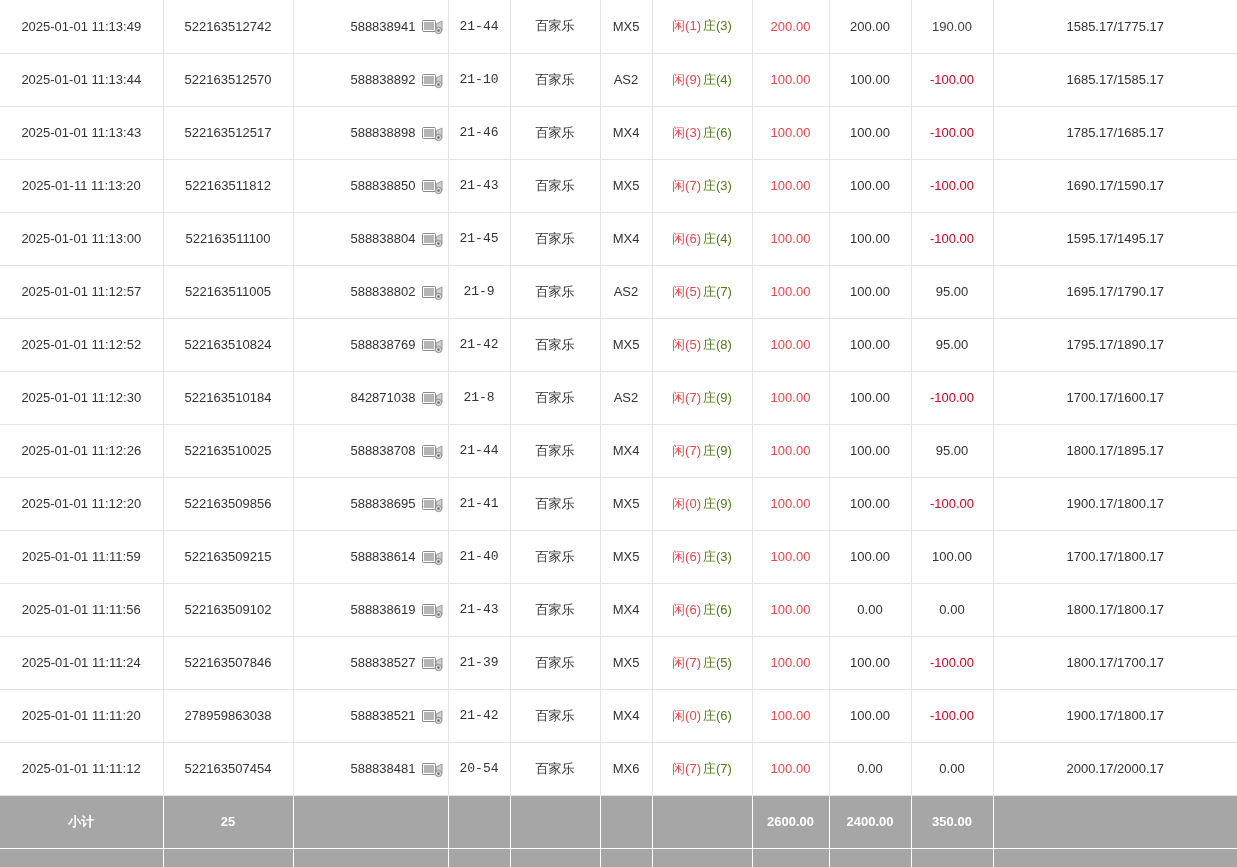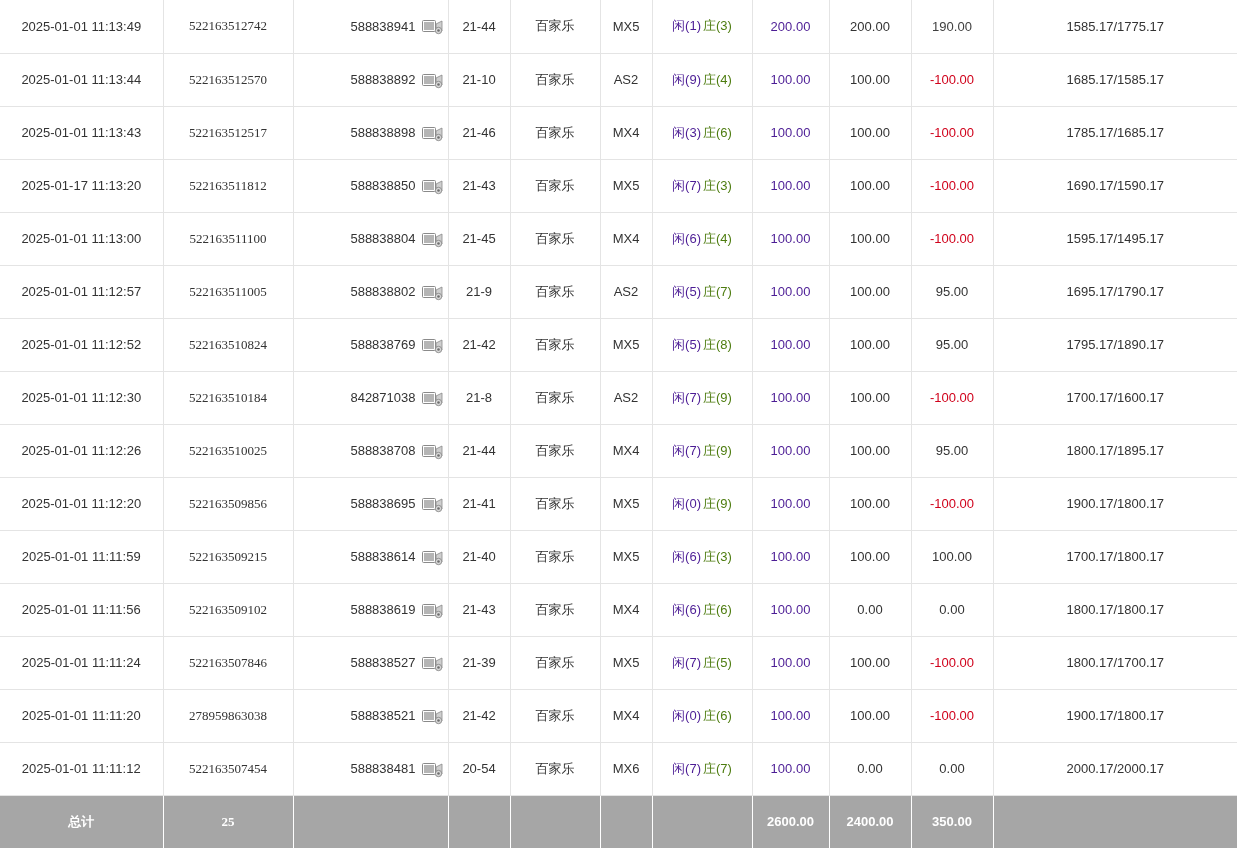--- a/index.html
+++ b/index.html
@@ -30,32 +30,32 @@
     box-sizing: border-box;
     white-space: nowrap;
     overflow: hidden;
   }
   table.bet-table td:last-child {
     border-right: none;
     margin-left: 44px;
   }
   
   .c-time   { width: 163px; margin-left: 24px; }
-  .c-order  { width: 130px; font-family: Liberation Serif, serif; }
+  .c-order  { width: 130px; }
   .c-bet    { width: 155px; }
-  .c-round  { width: 62px; }
+  .c-round  { width: 62px; font-family: Liberation Mono, monospace; }
   .c-game   { width: 90px; }
   .c-table  { width: 52px; }
   .c-detail { width: 100px; }
   .c-amount { width: 77px; }
   .c-valid  { width: 82px; }
   .c-result { width: 82px; }
   .c-balance{ width: 244px; }
 
-  .blue   { color: #4c1d95; }
+  .blue   { color: #ef4444; }
   .red    { color: #4d7c0f; }
 
   .bet-cell {
     display: flex;
     align-items: center;
     justify-content: flex-end;
     gap: 6px;
     height: 100%;
   }
   .cam-icon {
@@ -157,21 +157,21 @@
         <td class="c-round">21-46</td>
         <td class="c-game">百家乐</td>
         <td class="c-table">MX4</td>
         <td class="c-detail detail-cell"><span class="blue">闲(3)</span><span class="red">庄(6)</span></td>
         <td class="c-amount blue">100.00</td>
         <td class="c-valid">100.00</td>
         <td class="c-result" style="color:#d0021b">-100.00</td>
         <td class="c-balance">1785.17/1685.17</td>
       </tr>
       <tr>
-        <td class="c-time">2025-01-17 11:13:20</td>
+        <td class="c-time">2025-01-11 11:13:20</td>
         <td class="c-order">522163511812</td>
         <td class="c-bet">
           <div class="bet-cell">
             <span>588838850</span>
             <span class="cam-icon">
               <svg width="22" height="18" viewBox="0 0 22 18" xmlns="http://www.w3.org/2000/svg">
                 <rect x="0.5" y="3.5" width="13" height="11" rx="1" fill="#ffffff" stroke="#8a8a8a"></rect>
                 <rect x="2" y="5" width="10" height="8" fill="#b5b5b5"></rect>
                 <path d="M14 7 L20 4 L20 14 L14 11 Z" fill="#cfcfcf" stroke="#8a8a8a" stroke-width="0.8"></path>
                 <circle cx="16.5" cy="13.5" r="3.2" fill="#d9d9d9" stroke="#7d7d7d" stroke-width="0.8"></circle>
@@ -467,20 +467,33 @@
           </div>
         </td>
         <td class="c-round">20-54</td>
         <td class="c-game">百家乐</td>
         <td class="c-table">MX6</td>
         <td class="c-detail detail-cell"><span class="blue">闲(7)</span><span class="red">庄(7)</span></td>
         <td class="c-amount blue">100.00</td>
         <td class="c-valid">0.00</td>
         <td class="c-result" style="color:#333333">0.00</td>
         <td class="c-balance">2000.17/2000.17</td>
+      </tr>
+      <tr class="summary">
+        <td class="c-time">小计</td>
+        <td class="c-order">25</td>
+        <td class="c-bet blank"></td>
+        <td class="c-round blank"></td>
+        <td class="c-game blank"></td>
+        <td class="c-table blank"></td>
+        <td class="c-detail blank"></td>
+        <td class="c-amount">2600.00</td>
+        <td class="c-valid">2400.00</td>
+        <td class="c-result">350.00</td>
+        <td class="c-balance blank"></td>
       </tr>
       <tr class="summary">
         <td class="c-time">总计</td>
         <td class="c-order">25</td>
         <td class="c-bet blank"></td>
         <td class="c-round blank"></td>
         <td class="c-game blank"></td>
         <td class="c-table blank"></td>
         <td class="c-detail blank"></td>
         <td class="c-amount">2600.00</td>

